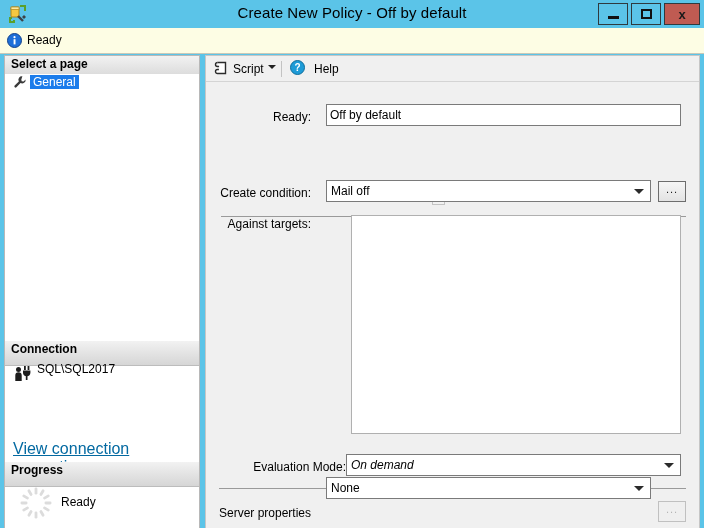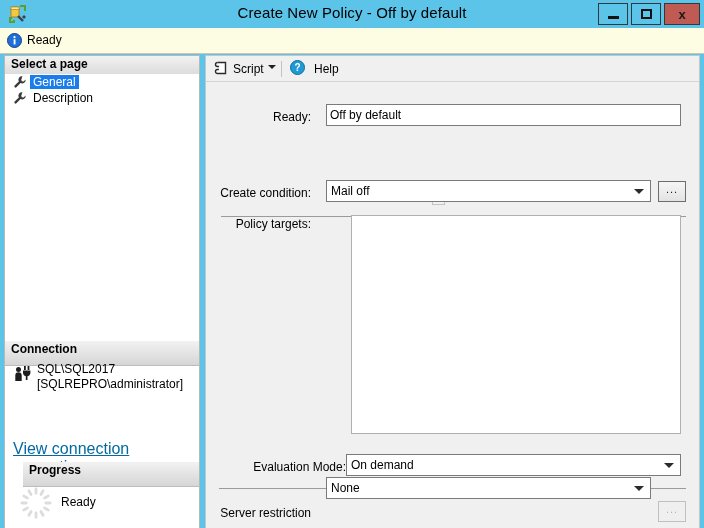--- a/index.html
+++ b/index.html
@@ -188,21 +188,20 @@
     text-decoration: underline;
     cursor: pointer;
   }
 
   #progress-section {
     position: absolute;
     left: 0; top: 406px;
     width: 194px;
     height: 67px;
     background: #fff;
-    padding-left: 18px;
   }
   #spinner {
     position: absolute;
     left: 14px; top: 24px;
     width: 34px; height: 34px;
   }
   #progress-text {
     position: absolute;
     left: 56px; top: 33px;
     font-size: 12px;
@@ -401,46 +400,37 @@
     <div class="section-header">Select a page</div>
 
     <div id="pagelist">
       <div class="page-item selected">
         <span class="wrench">
           <svg width="14" height="14" viewBox="0 0 14 14">
             <path d="M9.4 1.3 a3.5 3.5 0 0 0 -3.6 5.1 L1.7 10.5 a1.2 1.2 0 0 0 1.7 1.7 l4.1 -4.1 a3.5 3.5 0 0 0 5.1 -3.6 l-2.1 2.1 -1.8 -0.4 -0.4 -1.8 z" fill="#3a3a3a"></path>
           </svg>
         </span>
         <span class="page-label">General</span>
-      </div>
-      <div class="page-item">
-        <span class="wrench">
-          <svg width="14" height="14" viewBox="0 0 14 14">
-            <path d="M9.4 1.3 a3.5 3.5 0 0 0 -3.6 5.1 L1.7 10.5 a1.2 1.2 0 0 0 1.7 1.7 l4.1 -4.1 a3.5 3.5 0 0 0 5.1 -3.6 l-2.1 2.1 -1.8 -0.4 -0.4 -1.8 z" fill="#3a3a3a"></path>
-          </svg>
-        </span>
-        <span class="page-label">Description</span>
       </div>
     </div>
 
     <div id="connection-section">
       <div class="section-header">Connection</div>
       <div id="conn-icon">
         <svg width="18" height="17" viewBox="0 0 18 17">
           <circle cx="4.5" cy="4.5" r="2.5" fill="#1d1d1d"></circle>
           <path d="M1.3 16 L1.3 10.5 a3.2 3.2 0 0 1 6.4 0 L7.7 16 z" fill="#1d1d1d"></path>
           <rect x="10" y="1" width="1.8" height="4" fill="#1d1d1d"></rect>
           <rect x="13.6" y="1" width="1.8" height="4" fill="#1d1d1d"></rect>
           <path d="M9 5.4 h7.4 v2.2 a3.7 3.7 0 0 1 -7.4 0 z" fill="#1d1d1d"></path>
           <rect x="11.8" y="11" width="1.7" height="4" fill="#1d1d1d"></rect>
         </svg>
       </div>
       <div id="conn-lines">
         <div>SQL\SQL2017</div>
-        <div>[SQLREPRO\administrator]</div>
       </div>
       <div id="conn-link">View connection properties</div>
     </div>
 
     <div id="progress-section">
       <div class="section-header">Progress</div>
       <div id="spinner">
         <svg width="34" height="34" viewBox="0 0 34 34">
           <g fill="#dcdcdc">
             <rect x="15.6" y="1.5" width="2.8" height="7" rx="1.3" transform="rotate(0 17 17)"></rect>
@@ -496,32 +486,32 @@
 
     <div class="hrule" style="left:15px; top:160px; width:465px;"></div>
 
     <div class="lbl" style="left:5px; top:130px; width:100px;">Create condition:</div>
     <div class="combo" style="left:120px; top:124px; width:325px; height:22px;">
       <span class="combo-text">Mail off</span>
       <span class="combo-arrow"></span>
     </div>
     <div class="ellipsis-btn" style="left:452px; top:125px;">...</div>
 
-    <div class="lbl" style="left:20px; top:161px; width:85px;">Policy targets:</div>
+    <div class="lbl" style="left:20px; top:161px; width:85px;">Against targets:</div>
     <div id="targets-list" style="left:145px; top:159px; width:330px; height:219px;"></div>
 
     <div class="lbl" style="left:40px; top:404px; width:100px;">Evaluation Mode:</div>
-    <div class="combo" style="left:140px; top:398px; width:335px; height:22px;">
+    <div class="combo" style="left:140px; top:398px; width:335px; height:22px;font-style:italic;">
       <span class="combo-text">On demand</span>
       <span class="combo-arrow"></span>
     </div>
 
     <div class="hrule" style="left:13px; top:432px; width:467px;"></div>
 
-    <div class="lbl" style="left:5px; top:450px; width:100px;">Server restriction</div>
+    <div class="lbl" style="left:5px; top:450px; width:100px;">Server properties</div>
     <div class="combo" style="left:120px; top:421px; width:325px; height:22px;">
       <span class="combo-text">None</span>
       <span class="combo-arrow"></span>
     </div>
     <div class="ellipsis-btn disabled" style="left:452px; top:445px;">...</div>
 
   </div>
 
 </div>
 

